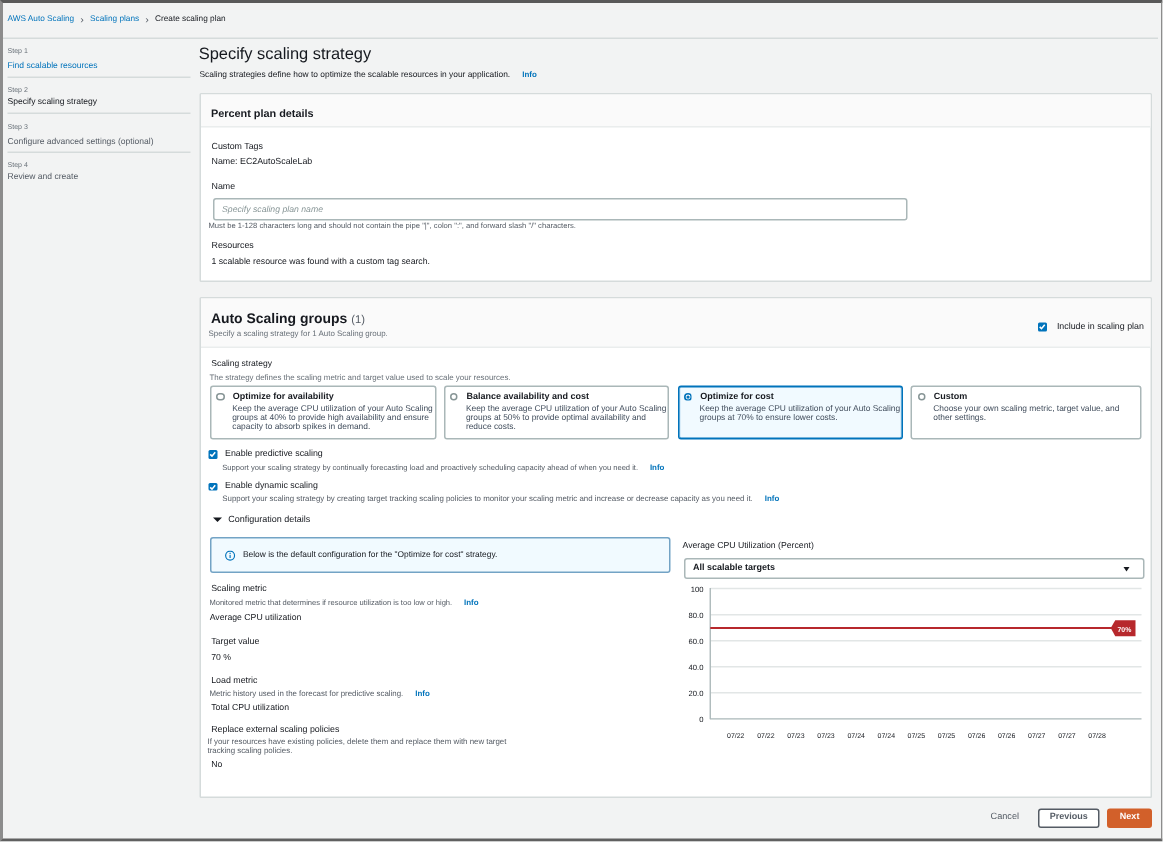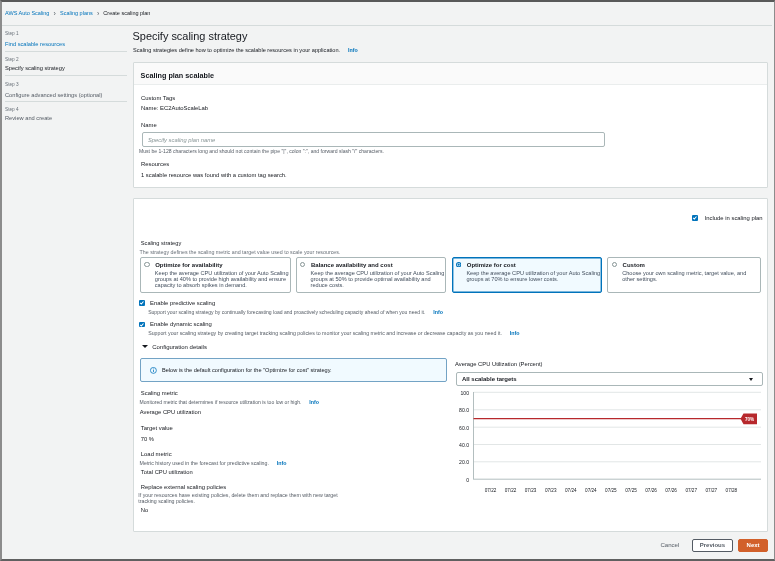--- a/index.html
+++ b/index.html
@@ -60,33 +60,36 @@
 <div class="abs gray" style="left:5px; top:82.1px; font-size:4.7px;">Step 3</div>
 <div class="abs" style="left:5px; top:91.5px; font-size:5.7px; color:#545b64;">Configure advanced settings (optional)</div>
 <div class="abs" style="left:5px; top:100.5px; width:122px; border-top:1px solid #d5dbdb;"></div>
 <div class="abs gray" style="left:5px; top:107.4px; font-size:4.7px;">Step 4</div>
 <div class="abs" style="left:5px; top:114.6px; font-size:5.7px; color:#545b64;">Review and create</div>
 
 <div class="abs b dark" style="left:132.5px; top:31.1px; font-size:10.95px; line-height:11px;">Specify scaling strategy</div>
 <div class="abs dark" style="left:133px; top:47.2px; font-size:5.6px;">Scaling strategies define how to optimize the scalable resources in your application. <span class="info">&nbsp;Info</span></div>
 
 <div class="card" style="top:62px; height:126px;">
-  <div class="cardhead" style="height:21.5px; padding:9.2px 0 0 6.6px; font-size:7.25px; font-weight:bold; line-height:8px;">Scaling plan scalable</div>
+  <div class="cardhead" style="height:21.5px; padding:9.2px 0 0 6.6px; font-size:7.25px; font-weight:bold; line-height:8px;">Percent plan details</div>
   <div class="abs lbl" style="left:7px; top:31.8px;">Custom Tags</div>
   <div class="abs lbl" style="left:7px; top:42.2px;"><span class="b">Name:</span> EC2AutoScaleLab</div>
   <div class="abs lbl" style="left:7px; top:58.9px;">Name</div>
   <div class="abs" style="left:7.5px; top:69.3px; width:463.5px; height:15px; border:1px solid #aab7b8; border-radius:2px; background:#fff;">
     <span style="position:absolute; left:5.5px; top:3.8px; font-size:5.8px; font-style:italic; color:#879596;">Specify scaling plan name</span>
   </div>
   <div class="abs" style="left:5px; top:85.8px; font-size:5.1px; color:#545b64;">Must be 1-128 characters long and should not contain the pipe "|", colon ":", and forward slash "/" characters.</div>
   <div class="abs lbl" style="left:7px; top:97.6px;">Resources</div>
   <div class="abs val" style="left:7px; top:109.4px;">1 scalable resource was found with a custom tag search.</div>
 </div>
 
 <div class="card" style="top:197.5px; height:334px;">
+  <div class="cardhead" style="height:33px; padding:8.2px 0 0 6.6px; font-size:9.3px; font-weight:bold; line-height:10px;">Auto Scaling groups <span style="color:#545b64; font-weight:normal; font-size:7.5px;">(1)</span>
+    <div style="font-size:5.3px; font-weight:normal; color:#687078; margin-top:3.1px; margin-left:-1.6px; line-height:5.9px;">Specify a scaling strategy for 1 Auto Scaling group.</div>
+  </div>
   <div class="cb" style="left:558px; top:16.5px;">
       <svg width="5.6" height="5.6" viewBox="0 0 6 6">
         <path d="M1.2 3.1 L2.5 4.4 L4.8 1.6" stroke="#fff" stroke-width="1.1" fill="none"></path>
       </svg>
     </div>
   <div class="abs lbl" style="left:570.6px; top:16.7px;">Include in scaling plan</div>
 
   <div class="abs" style="left:6.8px; top:41.7px; font-size:5.7px; color:#16191f;">Scaling strategy</div>
   <div class="abs" style="left:5.6px; top:51.2px; font-size:5.3px; color:#687078;">The strategy defines the scaling metric and target value used to scale your resources.</div>
 

